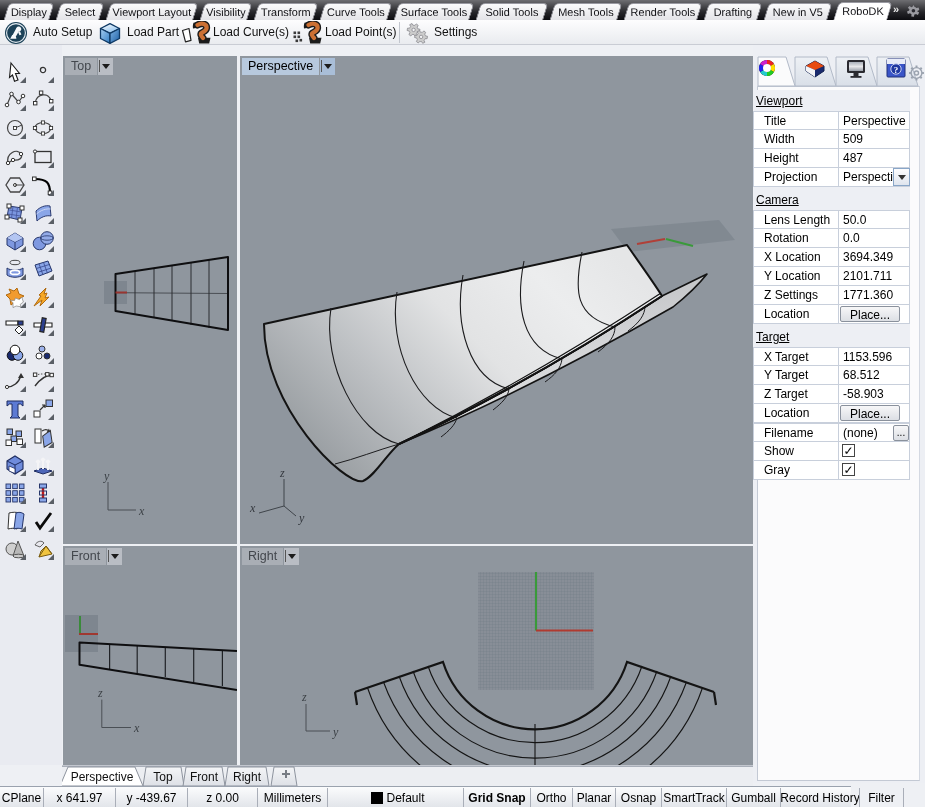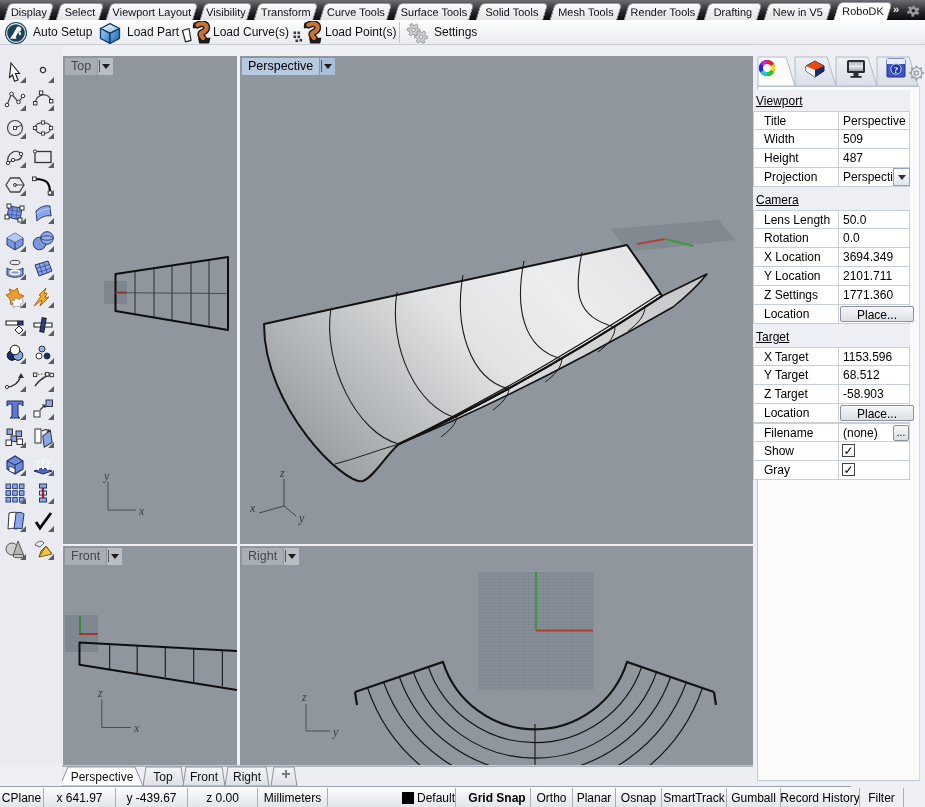--- a/index.html
+++ b/index.html
@@ -40,21 +40,21 @@
 
 #ptable { position:absolute; left:0; top:45px; width:157px; font-size:12px; color:#000;text-decoration:underline; }
 .pgroup { background:#fff; }
 .prow { position:relative; height:19px; border:1px solid #c8cfdb; border-top:none; background:#fff; }
 .prow.first { border-top:1px solid #c8cfdb; }
 .phead { position:relative; height:21px; background:#edeff4; font-size:12px; color:#000; padding-left:3px; line-height:22px; }
 .pgroup + .phead { height:23px; line-height:26px; }
 .plbl { position:absolute; left:10px; top:0; line-height:19px; }
 .pval { position:absolute; left:89px; top:0; line-height:19px; }
 .pdiv { position:absolute; left:84px; top:0; width:1px; height:100%; background:#c8cfdb; }
-.pbtn { position:absolute; left:86px; top:1px; width:74px; height:16px; border:1px solid #8a919c; border-radius:2px;
+.pbtn { position:absolute; left:86px; top:1px; width:60px; height:16px; border:1px solid #8a919c; border-radius:2px;
   background:linear-gradient(#f7f7f8,#dcdfe4); font-size:12px; text-align:center; line-height:16px; }
 .mbtn { position:absolute; left:139px; top:1px; width:16px; height:16px; border:1px solid #8a919c; border-radius:2px;
   background:linear-gradient(#f7f7f8,#dcdfe4); font-size:10px; text-align:center; line-height:14px; }
 .chk { position:absolute; left:88px; top:2px; width:13px; height:13px; border:1px solid #444; background:#fff;
   font-size:12px; line-height:12px; text-align:center; color:#000; }
 .ddbtn { position:absolute; left:139px; top:0; width:17px; height:18px; border:1px solid #89a6c8;
   background:linear-gradient(#fdfdfe,#dfe5ee); }
 .ddbtn:after { content:""; position:absolute; left:4px; top:6px; border:4px solid transparent; border-top:5px solid #333; }
 
 #btabs { position:absolute; left:62px; top:765px; width:691px; height:21px; background:#eceef2; border-top:1px solid #c2c6ce;}
@@ -777,21 +777,21 @@
   </g>
 </svg>
 </div>
 
 <div id="statusbar">
   <div class="scell" style="left:0;width:44px">CPlane</div>
   <div class="scell" style="left:44px;width:72px">x 641.97</div>
   <div class="scell" style="left:116px;width:72px">y -439.67</div>
   <div class="scell" style="left:188px;width:70px">z 0.00</div>
   <div class="scell" style="left:258px;width:70px">Millimeters</div>
-  <div class="scell" style="left:320px;width:136px;justify-content:flex-end;padding-left:5px"><span style="display:inline-block;width:12px;height:12px;background:#000;margin-right:3px"></span>Default</div>
+  <div class="scell" style="left:328px;width:136px;justify-content:center;padding-left:5px"><span style="display:inline-block;width:12px;height:12px;background:#000;margin-right:3px"></span>Default</div>
   <div class="scell" style="left:464px;width:67px;font-weight:bold">Grid Snap</div>
   <div class="scell" style="left:531px;width:42px">Ortho</div>
   <div class="scell" style="left:573px;width:43px">Planar</div>
   <div class="scell" style="left:616px;width:46px">Osnap</div>
   <div class="scell" style="left:662px;width:65px;font-weight:normal;overflow:hidden">SmartTrack</div>
   <div class="scell" style="left:727px;width:54px">Gumball</div>
   <div class="scell" style="left:781px;width:79px">Record History</div>
   <div class="scell" style="left:860px;width:44px">Filter</div>
 </div>
 

